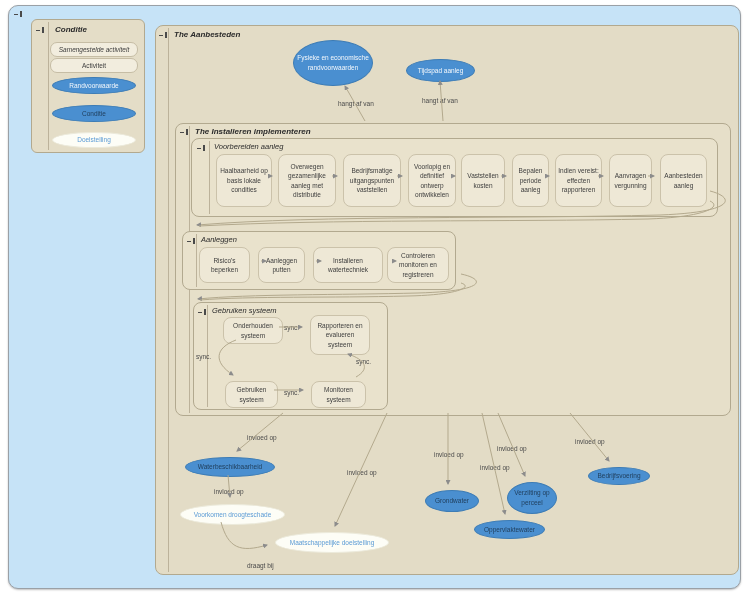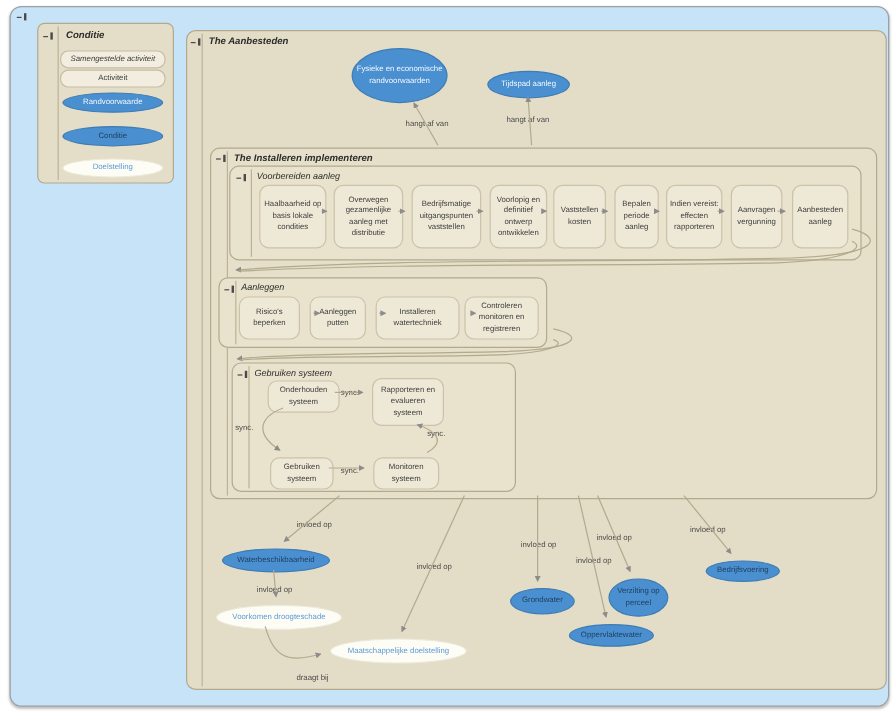--- a/index.html
+++ b/index.html
@@ -7,21 +7,21 @@
         font-family:"Liberation Sans",sans-serif;color:#3d3d3d;}
   .canvas{position:absolute;left:8px;top:5px;width:731px;height:582px;background:#c6e3f7;
           border:1px solid #9aa0a6;border-radius:10px;box-shadow:0 1px 2px rgba(0,0,0,.25);}
   .panel{position:absolute;border:1px solid #b2a98f;border-radius:8px;}
   .legend{left:30px;top:18px;width:112px;height:132px;background:#e4ddc7;border-radius:6px;}
   .main{left:154px;top:24px;width:582px;height:548px;background:#e3dcc6;}
   .impl{left:19px;top:97px;width:554px;height:291px;background:#e6dfc9;}
   .sub{background:#e9e2cc;}
   .voorb{left:15px;top:14px;width:525px;height:77px;}
   .aanleg{left:6px;top:107px;width:272px;height:57px;}
-  .gebruik{left:17px;top:178px;width:193px;height:106px;padding-left:42px;}
+  .gebruik{left:17px;top:178px;width:193px;height:106px;}
   .vdiv{position:absolute;width:1px;background:#bcb29a;}
   .t1{position:absolute;font-style:italic;font-weight:bold;font-size:8px;color:#2b2b2b;white-space:nowrap;}
   .t2{position:absolute;font-style:italic;font-size:7.5px;color:#2b2b2b;white-space:nowrap;}
   .cw{position:absolute;display:flex;align-items:center;gap:2px;height:6px;cursor:pointer;}
   .cw .m{width:4px;height:1px;background:#4a4a4a;}
   .cw .b{width:2px;height:6px;background:#4a4a4a;}
   .act{position:absolute;background:#eee8d6;border:1px solid #cbc2aa;border-radius:8px;
        display:flex;align-items:center;justify-content:center;text-align:center;
        font-size:6.5px;line-height:1.45;color:#3d3d3d;padding:2px;box-sizing:border-box;}
   .lrect{position:absolute;background:#f2edde;border:1px solid #c6bda5;border-radius:7px;

